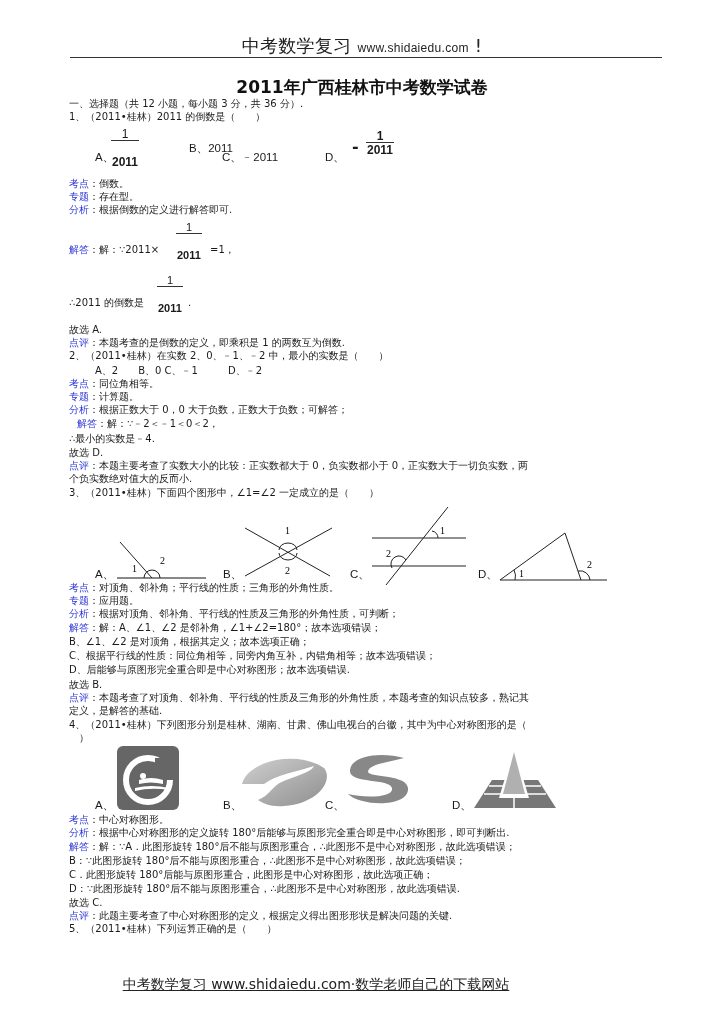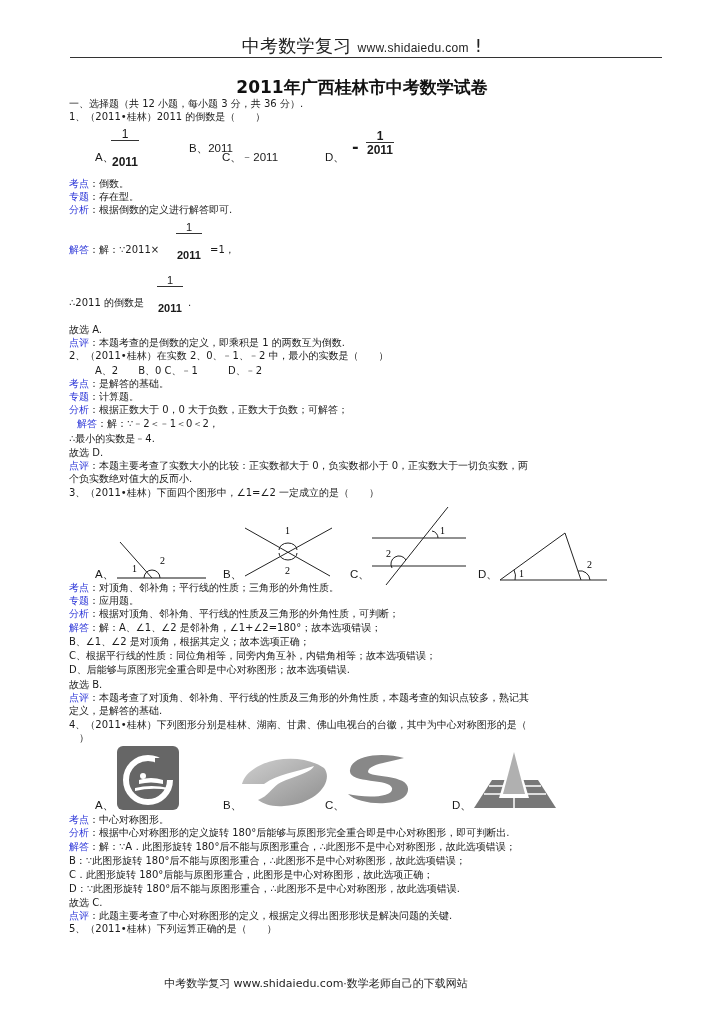--- a/index.html
+++ b/index.html
@@ -9,21 +9,21 @@
   .hdr { top:34px; left:0; width:724px; text-align:center; font-size:18px; color:#222; letter-spacing:0.3px; }
   .hdr .url { font-family:Liberation Sans, sans-serif; font-size:12px; }
   .hdr-rule { position:absolute; left:70px; top:57px; width:592px; height:1px; background:#333; }
   .title { top:76px; left:0; width:724px; text-align:center; font-size:17px; font-weight:bold; color:#111; }
   .t { font-size:10px; line-height:13px; color:#1a1a1a; }
   .lbl { color:#2b35d8; }
   .frac { display:inline-block; text-align:center; vertical-align:middle; font-family:"Liberation Sans", sans-serif; font-size:11px; line-height:11px; }
   .frac .num { display:block; padding:0 1px; }
   .frac .den { display:block; border-top:1px solid #333; padding:16px 1px; font-weight:bold; }
   .frac.big { font-size:12px; }
-  .footer { top:976px; left:0; width:632px; text-align:center; font-size:11px; color:#222; }
+  .footer { top:976px; left:0; width:632px; text-align:center; font-size:14px; color:#222;text-decoration:underline; }
   svg { position:absolute; overflow:visible; }
   .optlbl { font-size:11.5px; font-family:"Liberation Sans", sans-serif; }
 </style>
 </head>
 <body>
 
 <div class="abs hdr">
   <span>中考数学复习</span>
   <span class="url">www.shidaiedu.com</span>
   <span>!</span>
@@ -60,21 +60,21 @@
 <div class="abs" style="top:275px;left:157px;">
   <span class="frac"><span class="num">1</span><span class="den">2011</span></span>
 </div>
 <div class="abs t" style="top:296px;left:188px;">.</div>
 
 <div class="abs t" style="top:323px;left:69px;">故选 A.</div>
 <div class="abs t" style="top:336px;left:69px;"><span class="lbl">点评</span><span>：</span><span>本题考查的是倒数的定义，即乘积是 1 的两数互为倒数.</span></div>
 
 <div class="abs t" style="top:349px;left:69px;">2、（2011•桂林）在实数 2、0、﹣1、﹣2 中，最小的实数是（　　）</div>
 <div class="abs t" style="top:364px;left:95px;">A、2　　B、0 C、﹣1　　　D、﹣2</div>
-<div class="abs t" style="top:377px;left:69px;"><span class="lbl">考点</span><span>：</span><span>是解答的基础。</span></div>
+<div class="abs t" style="top:377px;left:69px;"><span class="lbl">考点</span><span>：</span><span>同位角相等。</span></div>
 <div class="abs t" style="top:390px;left:69px;"><span class="lbl">专题</span><span>：</span><span>计算题。</span></div>
 <div class="abs t" style="top:403px;left:69px;"><span class="lbl">分析</span><span>：</span><span>根据正数大于 0，0 大于负数，正数大于负数；可解答；</span></div>
 <div class="abs t" style="top:417px;left:77px;"><span class="lbl">解答</span><span>：</span><span>解：∵﹣2＜﹣1＜0＜2，</span></div>
 <div class="abs t" style="top:432px;left:69px;">∴最小的实数是﹣4.</div>
 <div class="abs t" style="top:446px;left:69px;">故选 D.</div>
 <div class="abs t" style="top:459px;left:69px;"><span class="lbl">点评</span><span>：</span><span>本题主要考查了实数大小的比较：正实数都大于 0，负实数都小于 0，正实数大于一切负实数，两</span></div>
 <div class="abs t" style="top:472px;left:69px;">个负实数绝对值大的反而小.</div>
 
 <div class="abs t" style="top:486px;left:69px;">3、（2011•桂林）下面四个图形中，∠1=∠2 一定成立的是（　　）</div>
 

